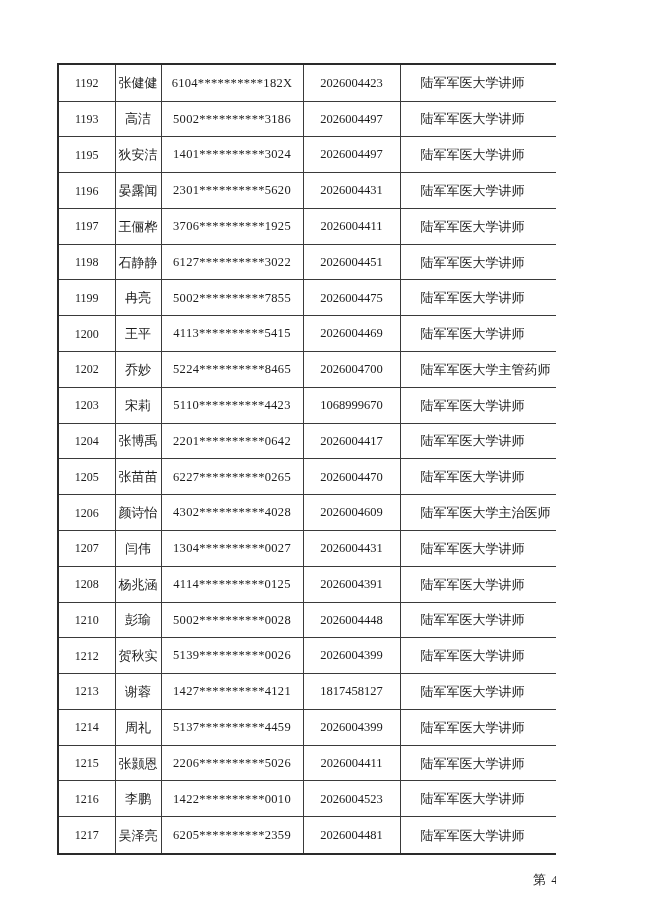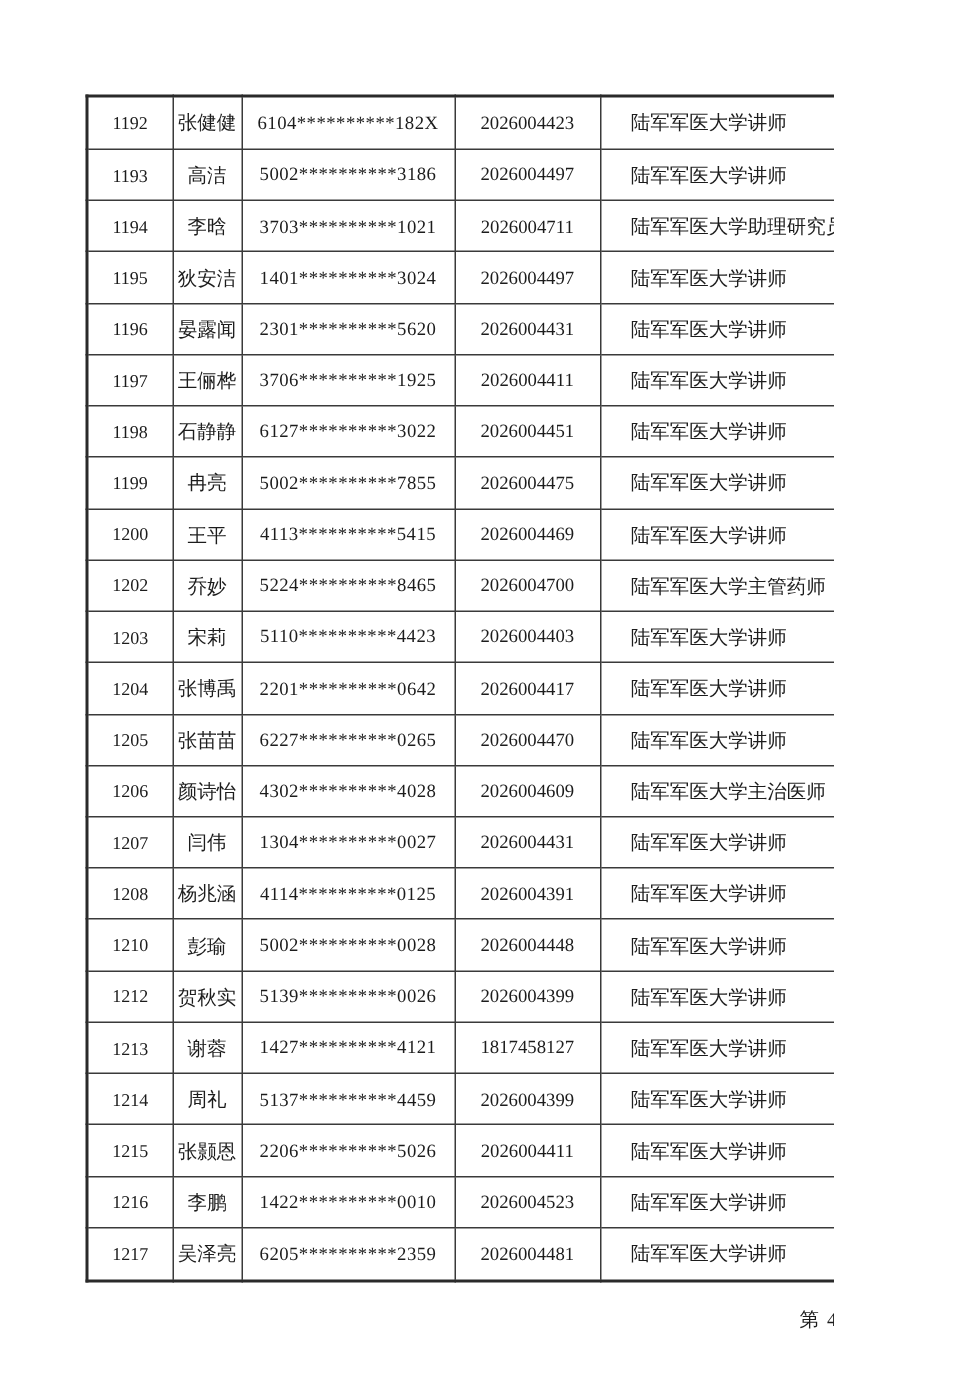--- a/index.html
+++ b/index.html
@@ -76,27 +76,20 @@
           <td class="cell-title">陆军军医大学讲师</td>
         </tr>
         <tr>
           <td class="cell-seq">1193</td>
           <td class="cell-name">高洁</td>
           <td class="cell-id_masked">5002**********3186</td>
           <td class="cell-code">2026004497</td>
           <td class="cell-title">陆军军医大学讲师</td>
         </tr>
         <tr>
-          <td class="cell-seq">1194</td>
-          <td class="cell-name">李晗</td>
-          <td class="cell-id_masked">3703**********1021</td>
-          <td class="cell-code">2026004711</td>
-          <td class="cell-title">陆军军医大学助理研究员</td>
-        </tr>
-        <tr>
           <td class="cell-seq">1195</td>
           <td class="cell-name">狄安洁</td>
           <td class="cell-id_masked">1401**********3024</td>
           <td class="cell-code">2026004497</td>
           <td class="cell-title">陆军军医大学讲师</td>
         </tr>
         <tr>
           <td class="cell-seq">1196</td>
           <td class="cell-name">晏露闻</td>
           <td class="cell-id_masked">2301**********5620</td>
@@ -135,21 +128,21 @@
           <td class="cell-seq">1202</td>
           <td class="cell-name">乔妙</td>
           <td class="cell-id_masked">5224**********8465</td>
           <td class="cell-code">2026004700</td>
           <td class="cell-title">陆军军医大学主管药师</td>
         </tr>
         <tr>
           <td class="cell-seq">1203</td>
           <td class="cell-name">宋莉</td>
           <td class="cell-id_masked">5110**********4423</td>
-          <td class="cell-code">2026004403</td>
+          <td class="cell-code">1068999670</td>
           <td class="cell-title">陆军军医大学讲师</td>
         </tr>
         <tr>
           <td class="cell-seq">1204</td>
           <td class="cell-name">张博禹</td>
           <td class="cell-id_masked">2201**********0642</td>
           <td class="cell-code">2026004417</td>
           <td class="cell-title">陆军军医大学讲师</td>
         </tr>
         <tr>

